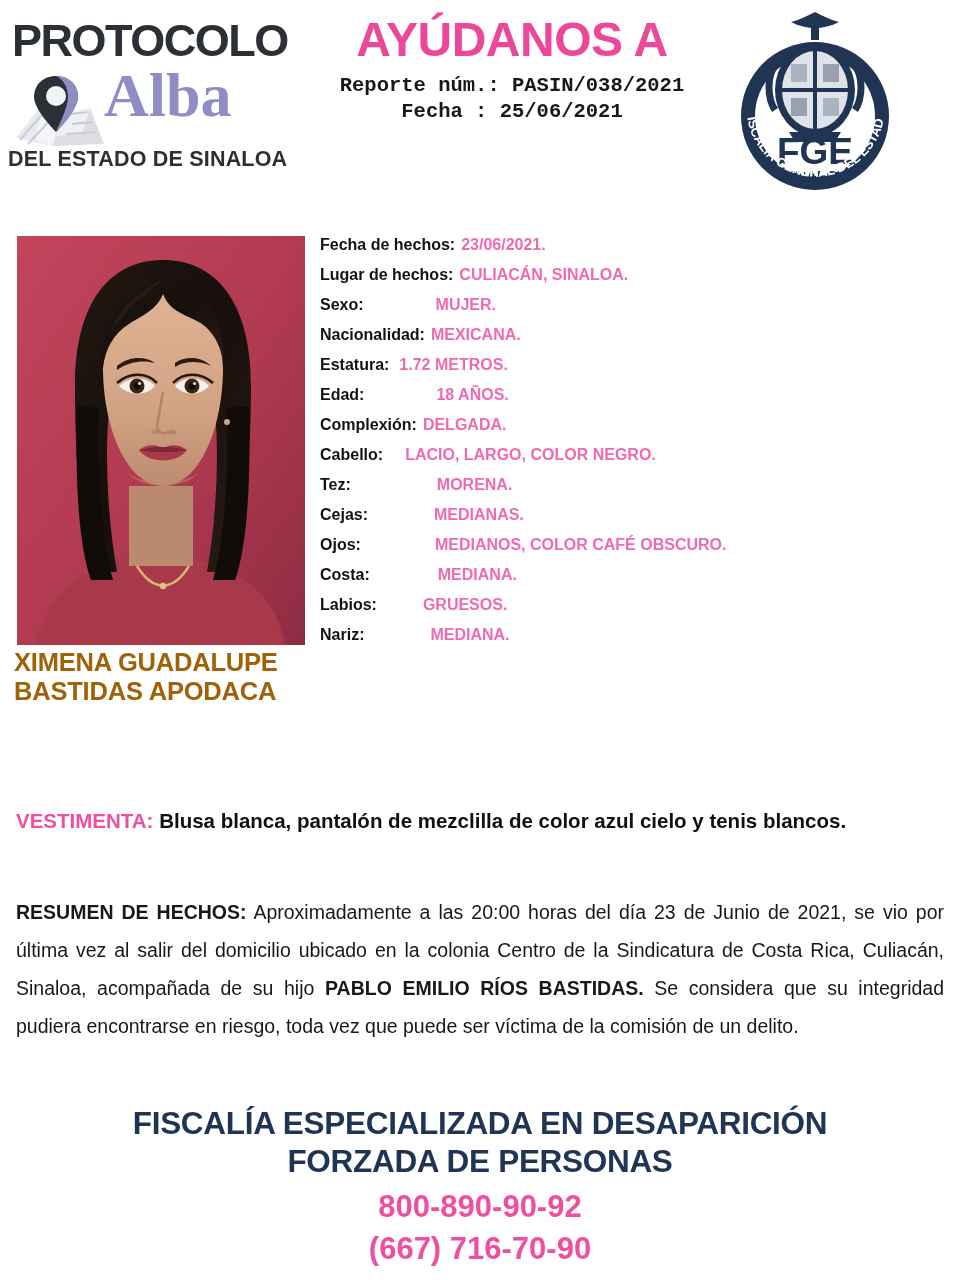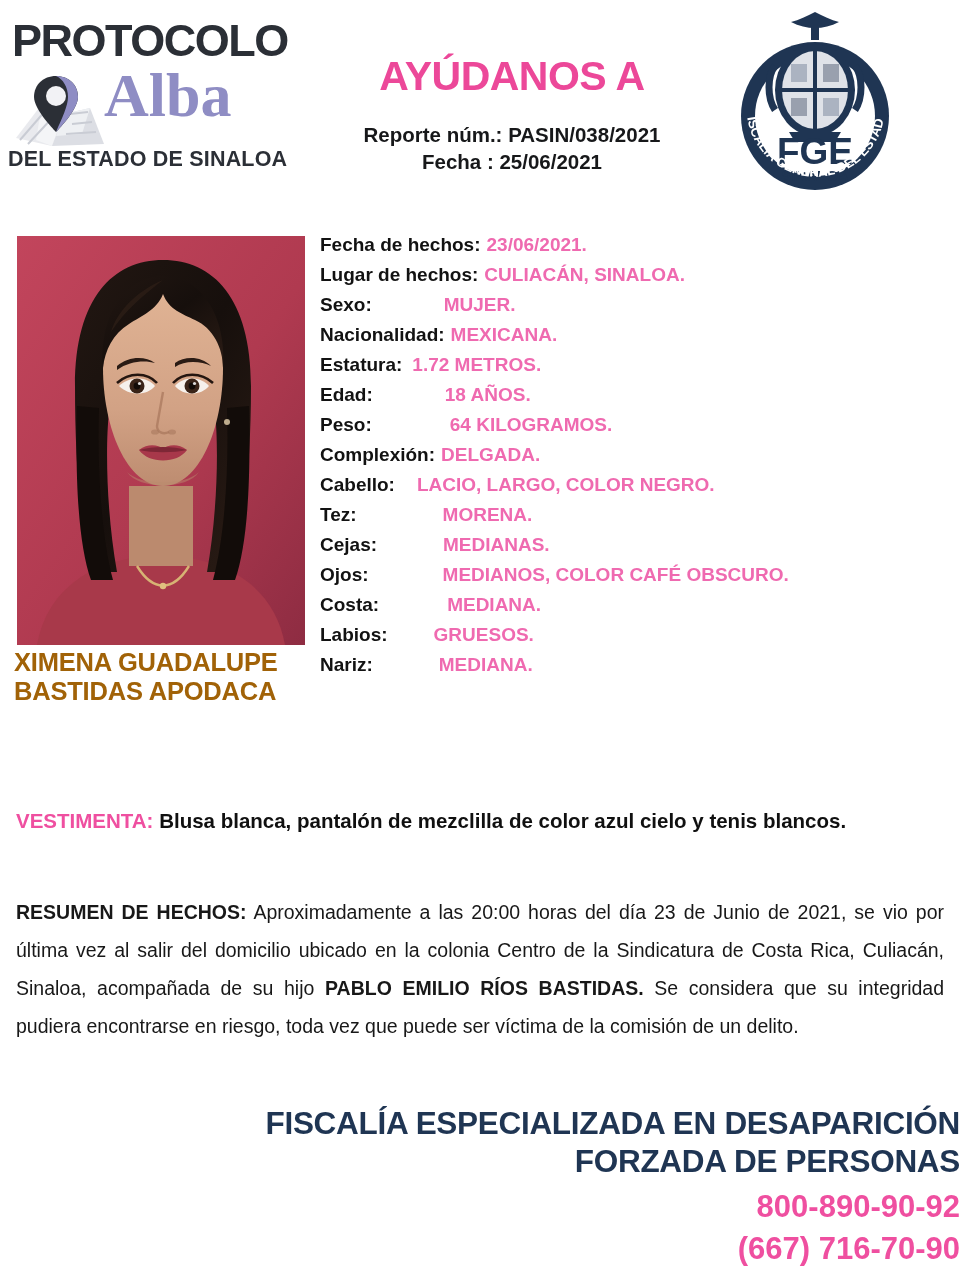--- a/index.html
+++ b/index.html
@@ -67,35 +67,34 @@
   .logo-mark svg { display: block; }
 
   
   .header-center {
     position: absolute;
     left: 312px; top: 14px;
     width: 400px;
     text-align: center;
   }
   .title-main {
-    font-size: 41px;
+    font-size: 48px;
     font-weight: 700;
     color: #ec4899;
     line-height: 1.08;
     letter-spacing: -0.5px;
     font-family: "Liberation Sans", sans-serif;
-    margin-top: 40px;
   }
   .report-line {
-    margin-top: 24px;
+    margin-top: 7px;
     font-size: 20.5px;
     font-weight: 700;
     color: #17181a;
     line-height: 1.3;
-    font-family: Liberation Sans, sans-serif;
+    font-family: Liberation Mono, monospace;
   }
 
   
   .fge-seal {
     position: absolute;
     left: 723px; top: 6px;
     width: 185px; height: 190px;
   }
   .fge-seal svg { display: block; }
 
@@ -121,21 +120,21 @@
     font-family: "Liberation Sans", sans-serif;
   }
 
   
   .details {
     position: absolute;
     left: 320px; top: 230px;
     width: 624px;
   }
   .detail-row {
-    font-size: 19px;
+    font-size: 16px;
     line-height: 30px;
     white-space: nowrap;
     font-family: "Liberation Sans", sans-serif;
   }
   .detail-label {
     font-weight: 700;
     color: #121212;
   }
   .detail-value {
     font-weight: 700;
@@ -168,21 +167,21 @@
     font-family: "Liberation Sans", sans-serif;
   }
   .resumen-label { font-weight: 700; }
   .resumen-strong { font-weight: 700; }
 
   
   .footer {
     position: absolute;
     left: 0; top: 1104px;
     width: 960px;
-    text-align: right;
+    text-align: center;
   }
   .footer-agency {
     font-size: 31.5px;
     font-weight: 700;
     color: #1f3553;
     line-height: 1.22;
     letter-spacing: -0.3px;
     font-family: "Liberation Sans", sans-serif;
   }
   .footer-phone {
@@ -344,21 +343,20 @@
   <div>BASTIDAS APODACA</div>
 </div>
 
 <div class="details" id="details-list">
     <div class="detail-row"><span class="detail-label">Fecha de hechos:</span><span class="detail-gap" style="width: 6px;"></span><span class="detail-value">23/06/2021.</span></div>
     <div class="detail-row"><span class="detail-label">Lugar de hechos:</span><span class="detail-gap" style="width: 6px;"></span><span class="detail-value">CULIACÁN, SINALOA.</span></div>
     <div class="detail-row"><span class="detail-label">Sexo:</span><span class="detail-gap" style="width: 72px;"></span><span class="detail-value">MUJER.</span></div>
     <div class="detail-row"><span class="detail-label">Nacionalidad:</span><span class="detail-gap" style="width: 6px;"></span><span class="detail-value">MEXICANA.</span></div>
     <div class="detail-row"><span class="detail-label">Estatura:</span><span class="detail-gap" style="width: 10px;"></span><span class="detail-value">1.72 METROS.</span></div>
     <div class="detail-row"><span class="detail-label">Edad:</span><span class="detail-gap" style="width: 72px;"></span><span class="detail-value">18 AÑOS.</span></div>
-    <div class="detail-row"><span class="detail-label">Peso:</span><span class="detail-gap" style="width: 78px;"></span><span class="detail-value">64 KILOGRAMOS.</span></div>
     <div class="detail-row"><span class="detail-label">Complexión:</span><span class="detail-gap" style="width: 6px;"></span><span class="detail-value">DELGADA.</span></div>
     <div class="detail-row"><span class="detail-label">Cabello:</span><span class="detail-gap" style="width: 22px;"></span><span class="detail-value">LACIO, LARGO, COLOR NEGRO.</span></div>
     <div class="detail-row"><span class="detail-label">Tez:</span><span class="detail-gap" style="width: 86px;"></span><span class="detail-value">MORENA.</span></div>
     <div class="detail-row"><span class="detail-label">Cejas:</span><span class="detail-gap" style="width: 66px;"></span><span class="detail-value">MEDIANAS.</span></div>
     <div class="detail-row"><span class="detail-label">Ojos:</span><span class="detail-gap" style="width: 74px;"></span><span class="detail-value">MEDIANOS, COLOR CAFÉ OBSCURO.</span></div>
     <div class="detail-row"><span class="detail-label">Costa:</span><span class="detail-gap" style="width: 68px;"></span><span class="detail-value">MEDIANA.</span></div>
     <div class="detail-row"><span class="detail-label">Labios:</span><span class="detail-gap" style="width: 46px;"></span><span class="detail-value">GRUESOS.</span></div>
     <div class="detail-row"><span class="detail-label">Nariz:</span><span class="detail-gap" style="width: 66px;"></span><span class="detail-value">MEDIANA.</span></div>
   </div>
 

